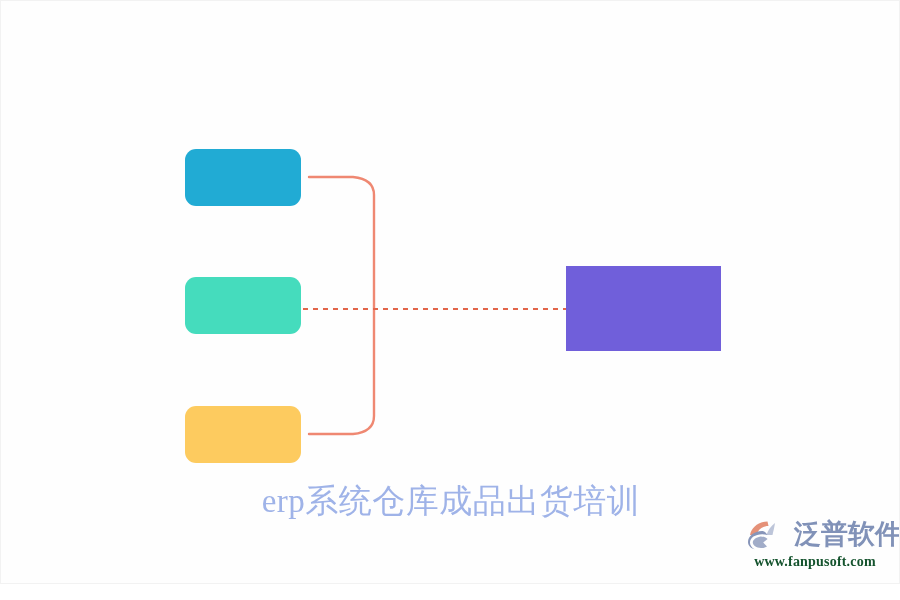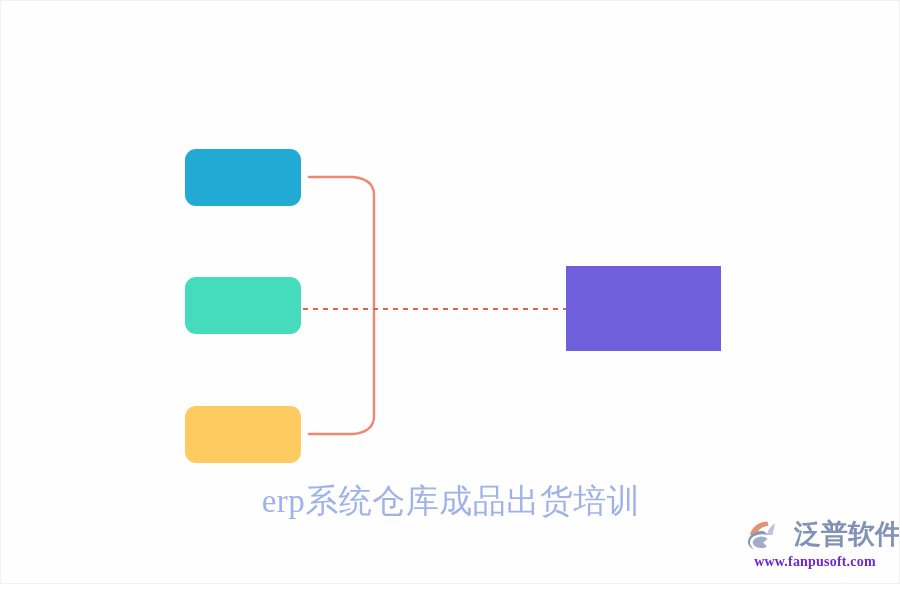--- a/index.html
+++ b/index.html
@@ -92,21 +92,21 @@
     color: #8192b8;
     letter-spacing: 0px;
     white-space: nowrap;
     margin-left: 12px;
   }
 
   #logo-url {
     font-family: "Liberation Serif", "DejaVu Serif", serif;
     font-size: 14px;
     font-weight: bold;
-    color: #6d28d9;
+    color: #14532d;
     letter-spacing: 0.2px;
     text-align: center;
     line-height: 17px;
     white-space: nowrap;
   }
 </style>
 </head>
 <body>
 
 <div id="canvas">

